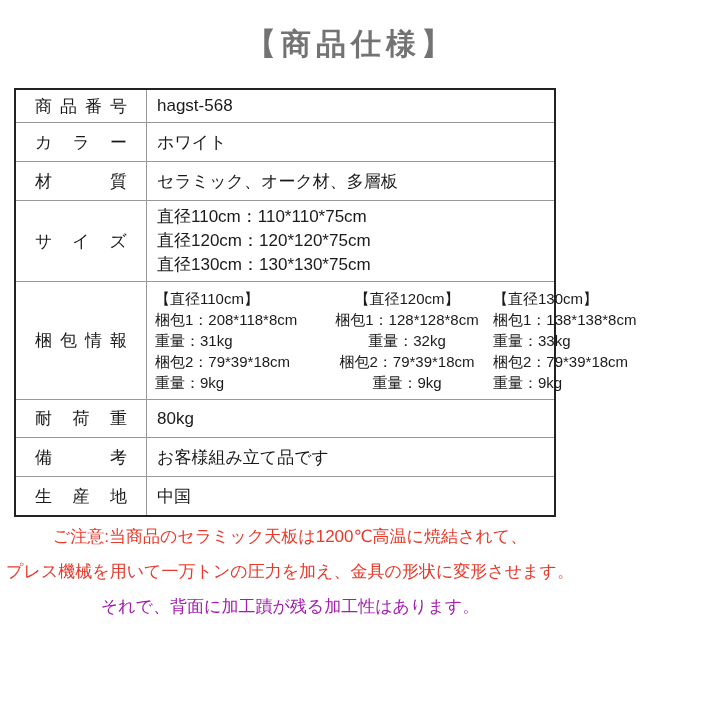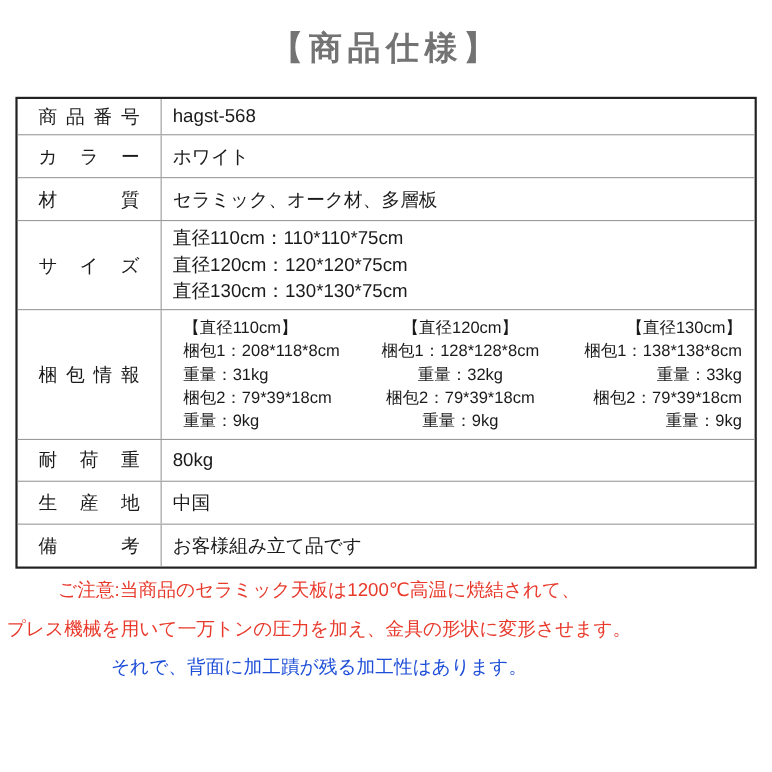--- a/index.html
+++ b/index.html
@@ -24,21 +24,21 @@
     text-align: center;
     font-size: 30px;
     font-weight: bold;
     letter-spacing: 5px;
     color: #737373;
   }
   .spec-table {
     position: absolute;
     left: 14px;
     top: 88px;
-    width: 674px;
+    width: 542px;
     box-sizing: border-box;
     border: 2px solid #222222;
     background: #ffffff;
   }
   .spec-row {
     display: flex;
     align-items: stretch;
     border-top: 1px solid #999999;
   }
   .spec-row:first-child { border-top: none; }
@@ -84,21 +84,21 @@
     padding: 6px 0 6px 8px;
   }
   .pack-col {
     box-sizing: border-box;
     font-size: 15px;
     line-height: 21px;
     white-space: nowrap;
   }
   .pack-col-1 { width: 166px; }
   .pack-col-2 { width: 172px; text-align: center; }
-  .pack-col-3 { width: 170px; text-align: right; }
+  .pack-col-3 { width: 170px; }
 
   .notice {
     position: absolute;
     top: 519px;
     left: 0;
     width: 580px;
     text-align: center;
   }
   .notice p {
     margin: 0;
@@ -185,35 +185,35 @@
     <div class="cell-label">
       <span class="label-inner">耐荷重</span>
     </div>
     <div class="cell-value">
       <span>80kg</span>
     </div>
   </div>
 
   <div class="spec-row h-md2">
     <div class="cell-label">
+      <span class="label-inner">備考</span>
+    </div>
+    <div class="cell-value">
+      <span>お客様組み立て品です</span>
+    </div>
+  </div>
+
+  <div class="spec-row h-md2">
+    <div class="cell-label">
       <span class="label-inner">生産地</span>
     </div>
     <div class="cell-value">
       <span>中国</span>
-    </div>
-  </div>
-
-  <div class="spec-row h-md2">
-    <div class="cell-label">
-      <span class="label-inner">備考</span>
-    </div>
-    <div class="cell-value">
-      <span>お客様組み立て品です</span>
     </div>
   </div>
 
 </div>
 
 <div class="notice">
   <p style="color: rgb(232, 57, 43);">ご注意:当商品のセラミック天板は1200℃高温に焼結されて、</p>
   <p style="color: rgb(232, 57, 43);">プレス機械を用いて一万トンの圧力を加え、金具の形状に変形させます。</p>
-  <p style="color: #1d4ed8;">それで、背面に加工蹟が残る加工性はあります。</p>
+  <p style="color: #a21caf;">それで、背面に加工蹟が残る加工性はあります。</p>
 </div>
 
 </body></html>

